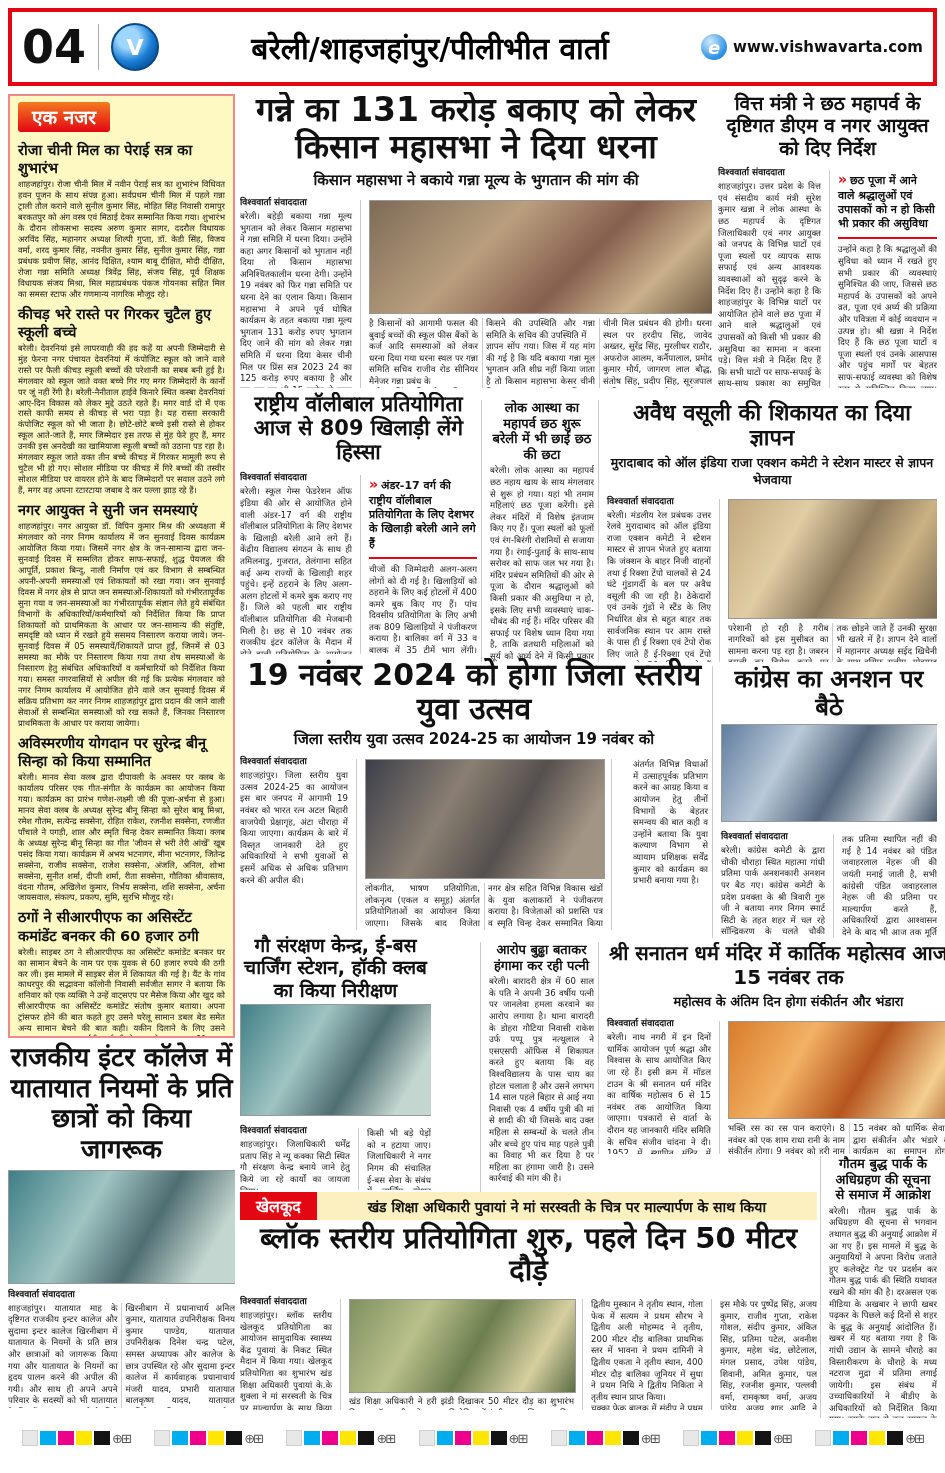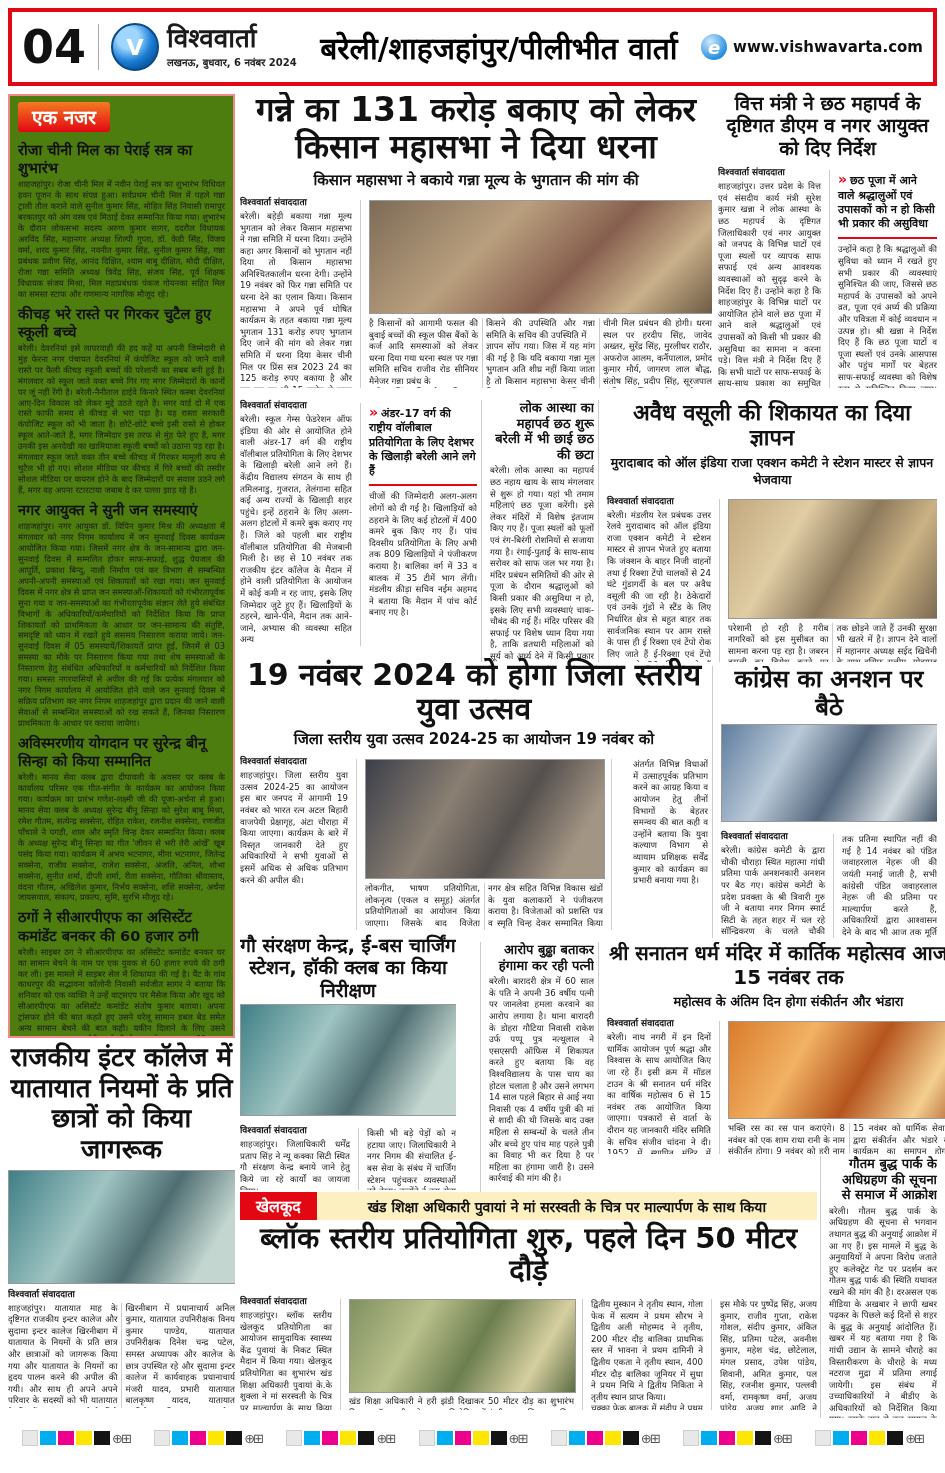--- a/index.html
+++ b/index.html
@@ -10,29 +10,29 @@
   #hdr{border:4px solid #e30613;display:flex;align-items:center;padding:4px 10px;gap:10px;}
   .pgnum{font-size:46px;font-weight:bold;line-height:1;padding-right:12px;border-right:1px solid #aaa;}
   .logo-wrap{display:flex;align-items:center;gap:8px;}
   .globe{width:44px;height:44px;border-radius:50%;background:radial-gradient(circle at 35% 30%,#9fd6ff 0 25%,#1c7fd6 55%,#0a5ca8 75%,#1f9e4a 100%);display:flex;align-items:center;justify-content:center;color:#fff;font-weight:bold;font-size:22px;border:2px solid #0a4a86;}
   .masthead{font-size:26px;font-weight:bold;color:#1a1a1a;line-height:1;}
   .dateline{font-size:10px;font-weight:bold;color:#222;margin-top:4px;}
   .hdr-title{flex:1;text-align:center;font-size:30px;font-weight:bold;color:#000;}
   .website{display:flex;align-items:center;gap:6px;font-size:15px;font-weight:bold;}
   .eicon{width:26px;height:26px;border-radius:50%;background:radial-gradient(circle at 35% 30%,#cfeaff,#2a8fe0 70%);color:#fff;font-style:italic;font-weight:bold;font-size:18px;display:flex;align-items:center;justify-content:center;}
   
-  #sidebar{border:2px solid #f08a8a;padding:6px 8px;background:#4d7c0f;}
+  #sidebar{border:2px solid #f08a8a;padding:6px 8px;background:#fef9c3;}
   .onelook{display:inline-block;background:linear-gradient(180deg,#f47b20,#e30613);color:#fff;font-size:19px;font-weight:bold;padding:2px 14px;border-radius:3px;margin-bottom:4px;}
   .sb-h{font-size:14.5px;font-weight:bold;line-height:1.25;margin:5px 0 2px;}
   .sb-b{font-size:8.3px;line-height:1.32;text-align:justify;color:#1c1c1c;}
   
   .hl-xl{font-size:33px;font-weight:bold;text-align:center;line-height:1.12;}
   .hl-lg{font-size:24px;font-weight:bold;text-align:center;line-height:1.15;}
   .hl-md{font-size:19px;font-weight:bold;text-align:center;line-height:1.18;}
-  .hl-sm{font-size:13px;font-weight:bold;text-align:right;line-height:1.2;}
+  .hl-sm{font-size:13px;font-weight:bold;text-align:center;line-height:1.2;}
   .subhl{font-size:15px;font-weight:bold;text-align:center;margin:3px 0;}
   .byline{font-size:9px;font-weight:bold;margin:3px 0;}
   .body{font-size:8.6px;line-height:1.35;text-align:justify;color:#1b1b1b;}
   .cols2{column-count:2;column-gap:8px;column-rule:1px solid #ccc;}
   .cols3{column-count:3;column-gap:8px;column-rule:1px solid #ccc;}
   .pull{font-size:11px;font-weight:bold;line-height:1.3;border-bottom:2px solid #e30613;padding-bottom:6px;margin-bottom:5px;}
   .pull .mark{color:#e30613;font-size:14px;font-weight:bold;margin-right:3px;}
   .photo{width:100%;border:1px solid #999;}
   .ph-warm{background:linear-gradient(135deg,#7d6b57,#b99f7e 35%,#865f4e 60%,#c9b08a 80%,#6e5a44);}
   .ph-tan{background:linear-gradient(120deg,#c2a77d,#e0cda4 30%,#8d7a5d 55%,#cbb284 75%,#7a6a50);}
@@ -56,24 +56,20 @@
 </style>
 </head>
 <body>
 
 <div id="page">
 
   <div class="block" id="hdr" style="left:8px;top:8px;width:929px;height:78px;gap:12px;">
     <div class="pgnum">04</div>
     <div class="logo-wrap">
       <div class="globe">V</div>
-      <div>
-        <div class="masthead">विश्ववार्ता</div>
-        <div class="dateline">लखनऊ,  बुधवार, 6 नवंबर 2024</div>
-      </div>
     </div>
     <div class="hdr-title">बरेली/शाहजहांपुर/पीलीभीत वार्ता</div>
     <div class="website">
       <span class="eicon">e</span>
       <span>www.vishwavarta.com</span>
     </div>
   </div>
 
   <div class="block" id="sidebar" style="left:8px;top:94px;width:227px;height:944px;">
     <div class="onelook">एक नजर</div>
@@ -128,20 +124,21 @@
         <div class="body">शाहजहांपुर। उत्तर प्रदेश के वित्त एवं संसदीय कार्य मंत्री सुरेश कुमार खन्ना ने लोक आस्था के छठ महापर्व के दृष्टिगत जिलाधिकारी एवं नगर आयुक्त को जनपद के विभिन्न घाटों एवं पूजा स्थलों पर व्यापक साफ सफाई एवं अन्य आवश्यक व्यवस्थाओं को सुदृढ़ करने के निर्देश दिए हैं। उन्होंने कहा है कि शाहजहांपुर के विभिन्न घाटों पर आयोजित होने वाले छठ पूजा में आने वाले श्रद्धालुओं एवं उपासकों को किसी भी प्रकार की असुविधा का सामना न करना पड़े। वित्त मंत्री ने निर्देश दिए हैं कि सभी घाटों पर साफ-सफाई के साथ-साथ प्रकाश का समुचित प्रबंध अनिवार्य रूप से कराया जाए। घाटों पर आने वाले श्रद्धालुओं हेतु शुद्ध पेयजल के प्रबंध हेतु भी उन्होंने निर्देश दिए हैं।</div>
       </div>
       <div style="flex:1;" class="vline">
         <div class="pull"><span class="mark">»</span><span>छठ पूजा में आने वाले श्रद्धालुओं एवं उपासकों को न हो किसी भी प्रकार की असुविधा</span></div>
         <div class="body">उन्होंने कहा है कि श्रद्धालुओं की सुविधा को ध्यान में रखते हुए सभी प्रकार की व्यवस्थाएं सुनिश्चित की जाए, जिससे छठ महापर्व के उपासकों को अपने व्रत, पूजा एवं अर्घ्य की प्रक्रिया और पवित्रता में कोई व्यवधान न उत्पन्न हो। श्री खन्ना ने निर्देश दिए हैं कि छठ पूजा घाटों व पूजा स्थलों एवं उनके आसपास और पहुंच मार्गों पर बेहतर साफ-सफाई व्यवस्था को विशेष रूप से सुनिश्चित किया जाए। इसके साथ ही महिलाओं की सुरक्षा व्यवस्था एवं नगर निगम द्वारा चलित शौचालय की भी व्यवस्था घाटों एवं पूजा स्थलों पर की जाए।</div>
       </div>
     </div>
   </div>
 
   <div class="block" style="left:240px;top:392px;width:237px;height:262px;">
+    <div class="hl-lg" style="font-size:21px;">राष्ट्रीय वॉलीबाल प्रतियोगिता आज से 809 खिलाड़ी लेंगे हिस्सा</div>
     <div class="flexrow" style="margin-top:3px;">
       <div style="width:112px;flex:none;">
         <div class="byline">विश्ववार्ता संवाददाता</div>
         <div class="body">बरेली। स्कूल गेम्स फेडरेशन ऑफ इंडिया की ओर से आयोजित होने वाली अंडर-17 वर्ग की राष्ट्रीय वॉलीबाल प्रतियोगिता के लिए देशभर के खिलाड़ी बरेली आने लगे हैं। केंद्रीय विद्यालय संगठन के साथ ही तमिलनाडु, गुजरात, तेलंगाना सहित कई अन्य राज्यों के खिलाड़ी शहर पहुंचे। इन्हें ठहराने के लिए अलग-अलग होटलों में कमरे बुक कराए गए हैं। जिले को पहली बार राष्ट्रीय वॉलीबाल प्रतियोगिता की मेजबानी मिली है। छह से 10 नवंबर तक राजकीय इंटर कॉलेज के मैदान में होने वाली प्रतियोगिता के आयोजन में कोई कमी न रह जाए, इसके लिए जिम्मेदार जुटे हुए हैं। खिलाड़ियों के ठहरने, खाने-पीने, मैदान तक आने-जाने, अभ्यास की व्यवस्था सहित अन्य</div>
       </div>
       <div style="flex:1;" class="vline">
         <div class="pull"><span class="mark">»</span><span>अंडर-17 वर्ग की राष्ट्रीय वॉलीबाल प्रतियोगिता के लिए देशभर के खिलाड़ी बरेली आने लगे हैं</span></div>
         <div class="body">चीजों की जिम्मेदारी अलग-अलग लोगों को दी गई है। खिलाड़ियों को ठहराने के लिए कई होटलों में 400 कमरे बुक किए गए हैं। पांच दिवसीय प्रतियोगिता के लिए अभी तक 809 खिलाड़ियों ने पंजीकरण कराया है। बालिका वर्ग में 33 व बालक में 35 टीमें भाग लेंगी। मंडलीय क्रीड़ा सचिव नईम अहमद ने बताया कि मैदान में पांच कोर्ट बनाए गए है।</div>
 
       </div>
@@ -200,21 +197,21 @@
         <div class="byline">विश्ववार्ता संवाददाता</div>
         <div class="body">बरेली। कांग्रेस कमेटी के द्वारा चौकी चौराहा स्थित महात्मा गांधी प्रतिमा पार्क अनशनकारी अनशन पर बैठ गए। कांग्रेस कमेटी के प्रदेश प्रवक्ता के श्री त्रिवारी गुरु जी ने बताया नगर निगम स्मार्ट सिटी के तहत शहर में चल रहे सॉन्द्रिकरण के चलते चौकी चौराहा स्थित भारत के प्रथम प्रधानमंत्री पंडित जवाहरलाल नेहरू की प्रतिमा हटा दी गई थी जिसमें कई बार आला अधिकारियों को कांग्रेसियों द्वारा दोबारा स्थापना कराई जाने की मांग की थी लेकिन प्रशासन ने आश्वासन दिया अभी</div>
       </div>
       <div style="flex:1;" class="vline">
         <div class="body">तक प्रतिमा स्थापित नहीं की गई है 14 नवंबर को पंडित जवाहरलाल नेहरू जी की जयंती मनाई जाती है, सभी कांग्रेसी पंडित जवाहरलाल नेहरू जी की प्रतिमा पर माल्यार्पण करते हैं, अधिकारियों द्वारा आश्वासन देने के बाद भी आज तक मूर्ति स्थापित नहीं किया गया है इसी कारण आज कांग्रेसी</div>
 
       </div>
     </div>
   </div>
 
-  <div class="block" style="left:240px;top:934px;width:216px;height:256px;">
+  <div class="block" style="left:240px;top:934px;width:191px;height:256px;">
     <div class="hl-md">गौ संरक्षण केन्द्र, ई-बस चार्जिंग स्टेशन, हॉकी क्लब का किया निरीक्षण</div>
     <div class="photo ph-teal" style="height:110px;margin-top:3px;"></div>
     <div class="flexrow" style="margin-top:4px;">
       <div style="width:110px;flex:none;">
         <div class="byline">विश्ववार्ता संवाददाता</div>
         <div class="body">शाहजहांपुर। जिलाधिकारी धर्मेंद्र प्रताप सिंह ने न्यू कक्का सिटी स्थित गौ संरक्षण केन्द्र बनाये जाने हेतु किये जा रहे कार्यों का जायजा लिया।</div>
       </div>
       <div style="flex:1;" class="vline">
         <div class="body">किसी भी बड़े पेड़ों को न हटाया जाए। जिलाधिकारी ने नगर निगम की संचालित ई-बस सेवा के संबंध में चार्जिंग स्टेशन पहुंचकर व्यवस्थाओं को देखा। उन्होंने ई-बस सेवा का लाभ लोगों तक पहुंचाने के निर्देश दिए।</div>
       </div>

